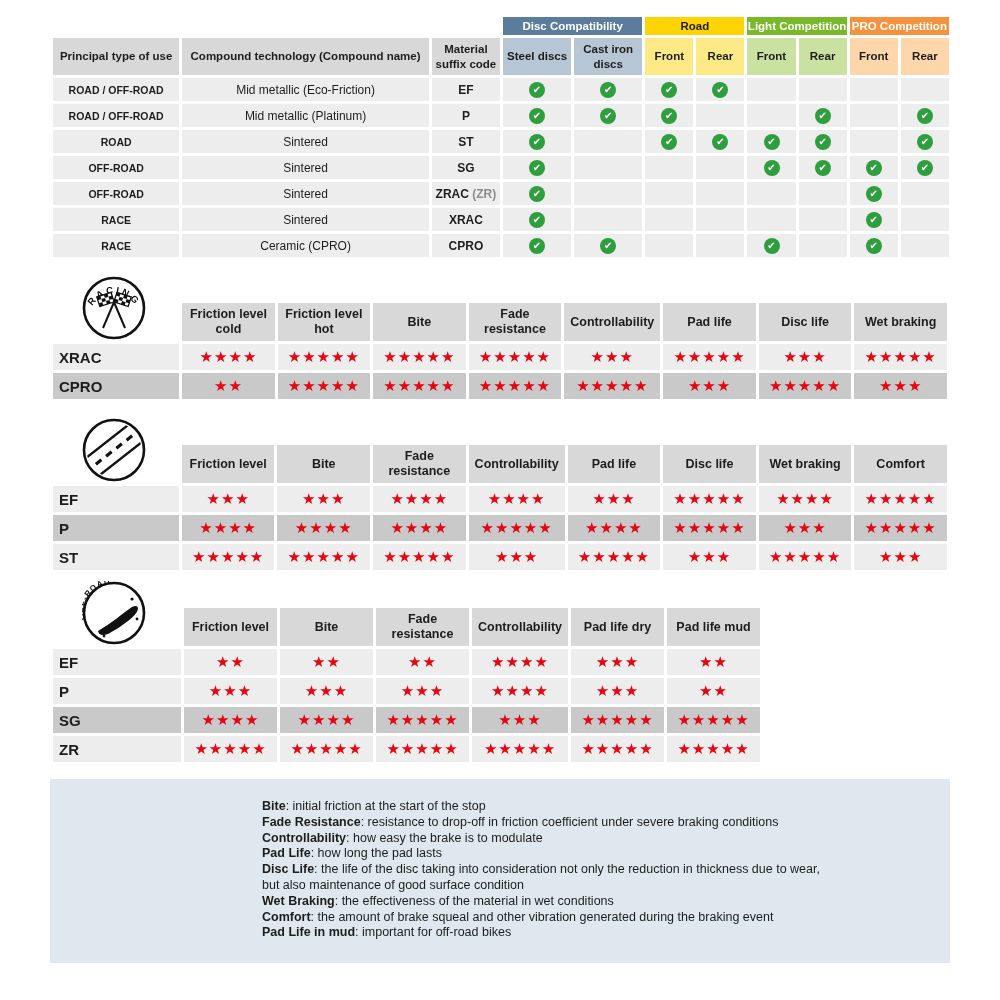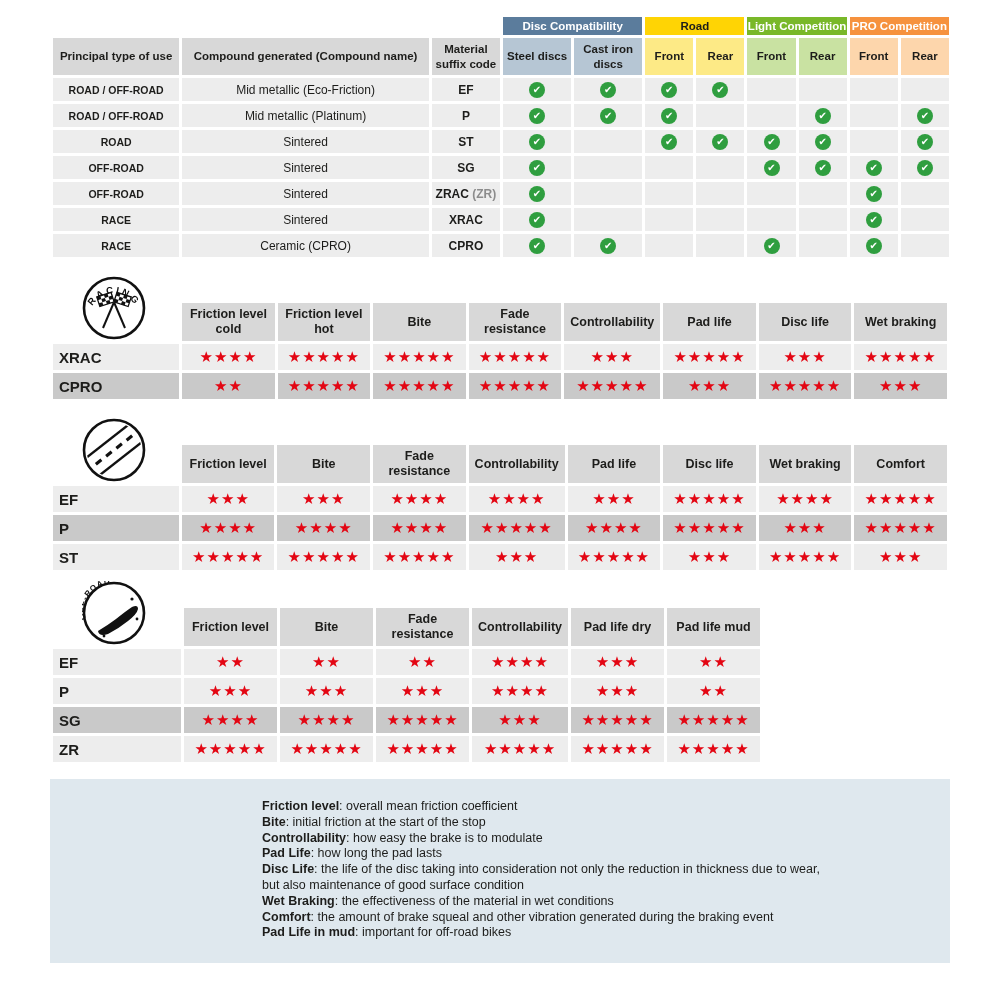--- a/index.html
+++ b/index.html
@@ -84,21 +84,21 @@
     <thead>
         <tr>
           <td colspan="3" class="corner"></td>
           <th colspan="2" class="group" style="background: rgb(91, 124, 156); color: rgb(255, 255, 255);">Disc Compatibility</th>
           <th colspan="2" class="group" style="background: rgb(255, 212, 4); color: rgb(29, 29, 27);">Road</th>
           <th colspan="2" class="group" style="background: rgb(121, 184, 41); color: rgb(255, 255, 255); margin-left: 23px;">Light Competition</th>
           <th colspan="2" class="group" style="background: rgb(246, 146, 62); color: rgb(255, 255, 255);">PRO Competition</th>
         </tr>
         <tr>
           <th class="colhead">Principal type of use</th>
-          <th class="colhead">Compound generated (Compound name)</th>
+          <th class="colhead">Compound technology (Compound name)</th>
           <th class="colhead">Material suffix code</th>
           <th class="colhead sub" style="background: rgb(182, 198, 212);">Steel discs</th>
           <th class="colhead sub" style="background: rgb(182, 198, 212);">Cast iron discs</th>
           <th class="colhead sub" style="background: rgb(253, 234, 134);">Front</th>
           <th class="colhead sub" style="background: rgb(253, 234, 134);">Rear</th>
           <th class="colhead sub" style="background: rgb(201, 226, 162);">Front</th>
           <th class="colhead sub" style="background: rgb(201, 226, 162);">Rear</th>
           <th class="colhead sub" style="background: rgb(253, 214, 172);">Front</th>
           <th class="colhead sub" style="background: rgb(253, 214, 172);">Rear</th>
         </tr>
@@ -442,22 +442,22 @@
               <td><span class="stars">★★★★★</span></td>
               <td><span class="stars">★★★★★</span></td>
             </tr>
           </tbody>
         </table>
       </section>
     </div>
 
   <section class="legend">
     <div>
-        <div class="legend-entry"><b>Friction level</b><span>: overall mean friction coefficient</span></div>
         <div class="legend-entry"><b>Bite</b><span>: initial friction at the start of the stop</span></div>
+        <div class="legend-entry"><b>Fade Resistance</b><span>: resistance to drop-off in friction coefficient under severe braking conditions</span></div>
         <div class="legend-entry"><b>Controllability</b><span>: how easy the brake is to modulate</span></div>
         <div class="legend-entry"><b>Pad Life</b><span>: how long the pad lasts</span></div>
         <div class="legend-entry"><b>Disc Life</b><span>: the life of the disc taking into consideration not only the reduction in thickness due to wear,</span></div>
         <div class="legend-entry"><span>but also maintenance of good surface condition</span></div>
         <div class="legend-entry"><b>Wet Braking</b><span>: the effectiveness of the material in wet conditions</span></div>
         <div class="legend-entry"><b>Comfort</b><span>: the amount of brake squeal and other vibration generated during the braking event</span></div>
         <div class="legend-entry"><b>Pad Life in mud</b><span>: important for off-road bikes</span></div>
       </div>
   </section>
 

